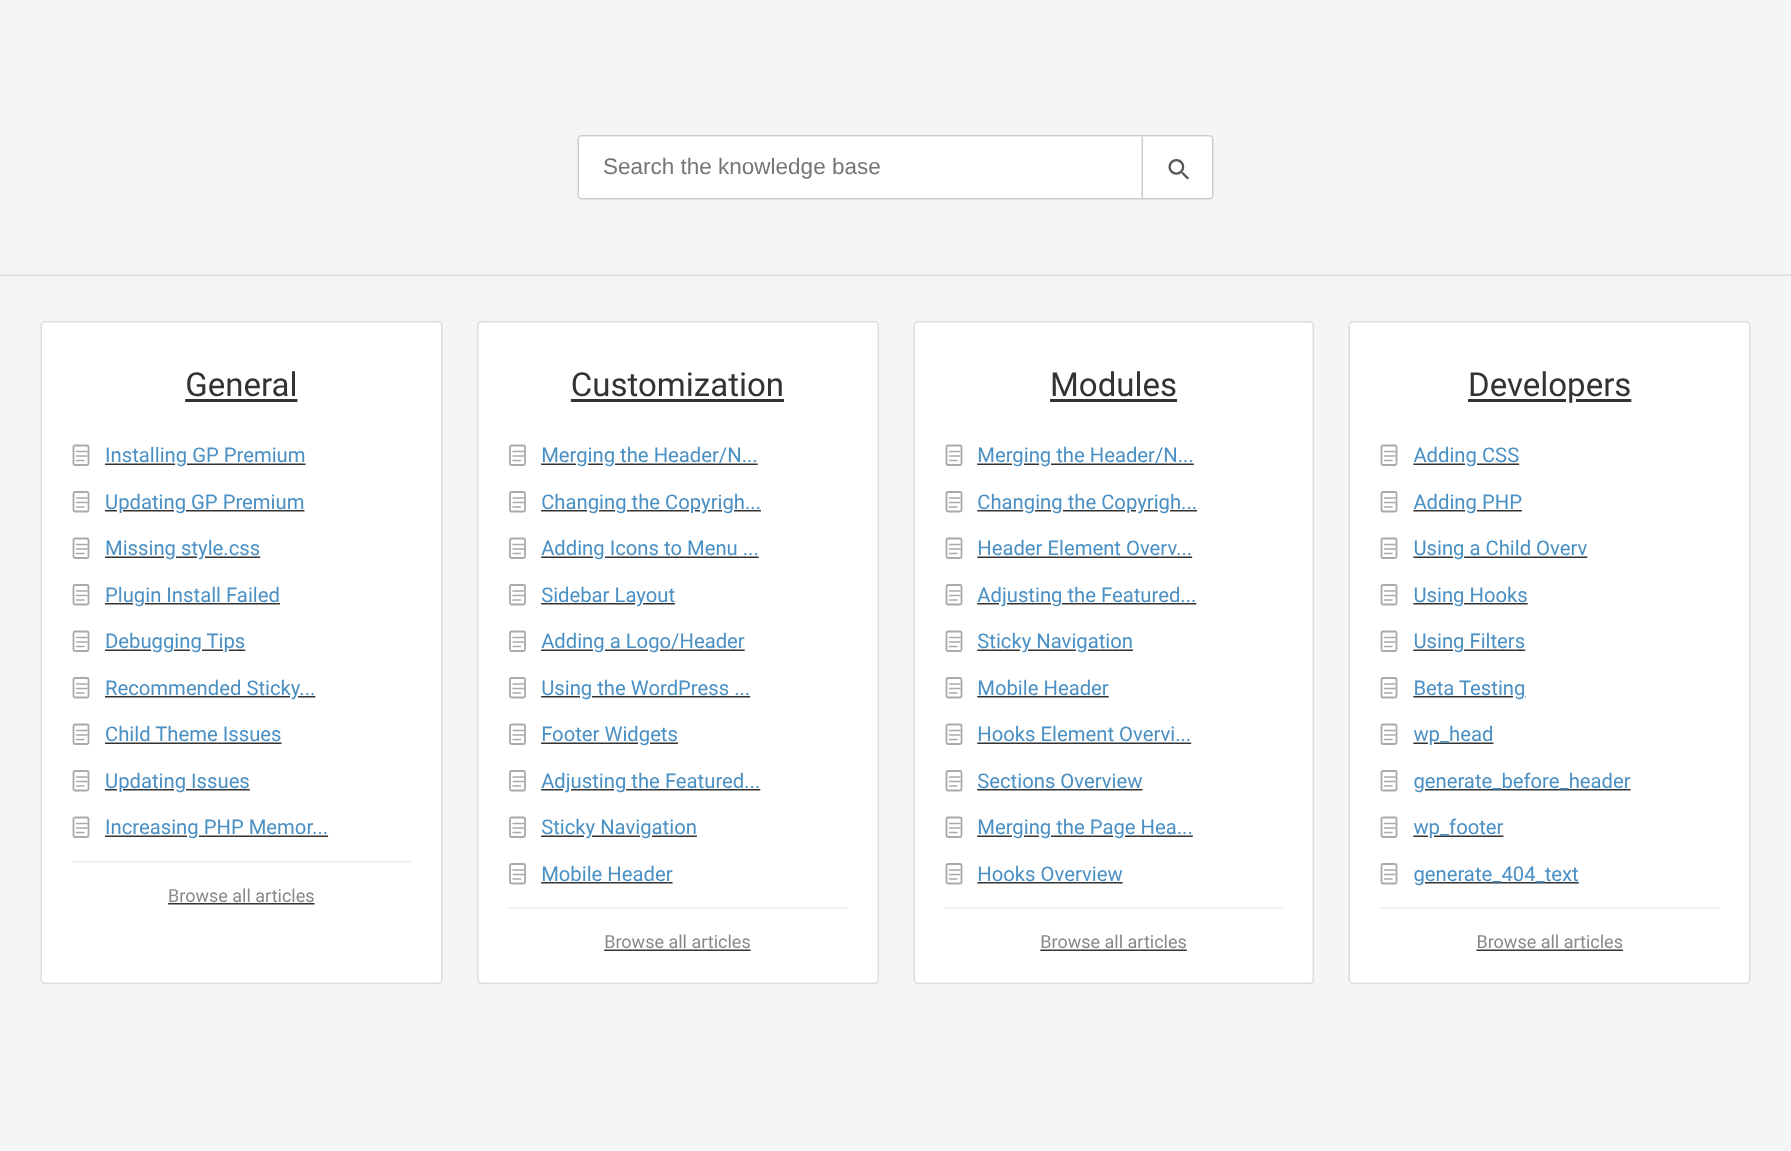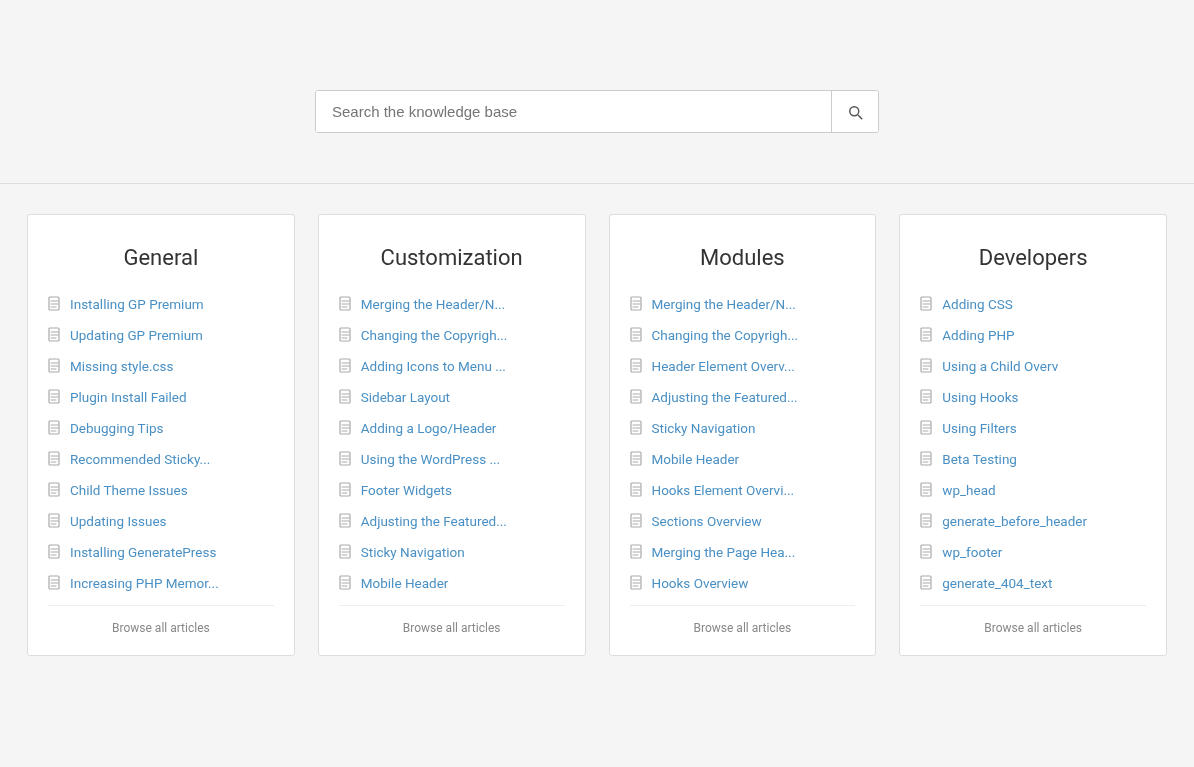--- a/index.html
+++ b/index.html
@@ -19,21 +19,21 @@
     .hero-title {
       font-size: 38px;
       font-weight: 400;
       color: #333;
       margin-bottom: 30px;
       letter-spacing: -0.5px;
     }
 
     .search-wrapper {
       display: inline-flex;
-      width: 564px;
+      width: 424px;
       max-width: 100%;
       border: 1px solid #ccc;
       border-radius: 3px;
       background: #fff;
       overflow: hidden;
     }
 
     .search-input {
       flex: 1;
       border: none;
@@ -60,20 +60,21 @@
       fill: #555;
     }
 
     .cards-section {
       padding: 30px 20px;
       max-width: 1180px;
       margin: 0 auto;
       display: grid;
       grid-template-columns: repeat(4, 1fr);
       gap: 23px;
+      text-decoration: underline;
     }
 
     .card {
       background: #fff;
       border: 1px solid #ddd;
       border-radius: 3px;
       padding: 30px 20px 20px;
     }
 
     .card-title {
@@ -193,27 +194,20 @@
               <rect x="1" y="1" width="10" height="13" rx="1" stroke="#aaa" stroke-width="1.2" fill="white"></rect>
               <path d="M3 5h7M3 8h7M3 11h5" stroke="#aaa" stroke-width="1" stroke-linecap="round"></path>
             </svg></span>
           <a class="article-link" href="#">Updating Issues</a>
         </li>
         <li class="article-item">
           <span><svg class="doc-icon" viewBox="0 0 14 16" fill="none" xmlns="http://www.w3.org/2000/svg">
               <rect x="1" y="1" width="10" height="13" rx="1" stroke="#aaa" stroke-width="1.2" fill="white"></rect>
               <path d="M3 5h7M3 8h7M3 11h5" stroke="#aaa" stroke-width="1" stroke-linecap="round"></path>
             </svg></span>
-          <a class="article-link" href="#">Installing GeneratePress</a>
-        </li>
-        <li class="article-item">
-          <span><svg class="doc-icon" viewBox="0 0 14 16" fill="none" xmlns="http://www.w3.org/2000/svg">
-              <rect x="1" y="1" width="10" height="13" rx="1" stroke="#aaa" stroke-width="1.2" fill="white"></rect>
-              <path d="M3 5h7M3 8h7M3 11h5" stroke="#aaa" stroke-width="1" stroke-linecap="round"></path>
-            </svg></span>
           <a class="article-link" href="#">Increasing PHP Memor...</a>
         </li>
       </ul>
       <a class="browse-all" href="#">Browse all articles</a>
     </div>
     <div class="card">
       <h2 class="card-title">Customization</h2>
       <ul class="article-list">
         <li class="article-item">
           <span><svg class="doc-icon" viewBox="0 0 14 16" fill="none" xmlns="http://www.w3.org/2000/svg">

